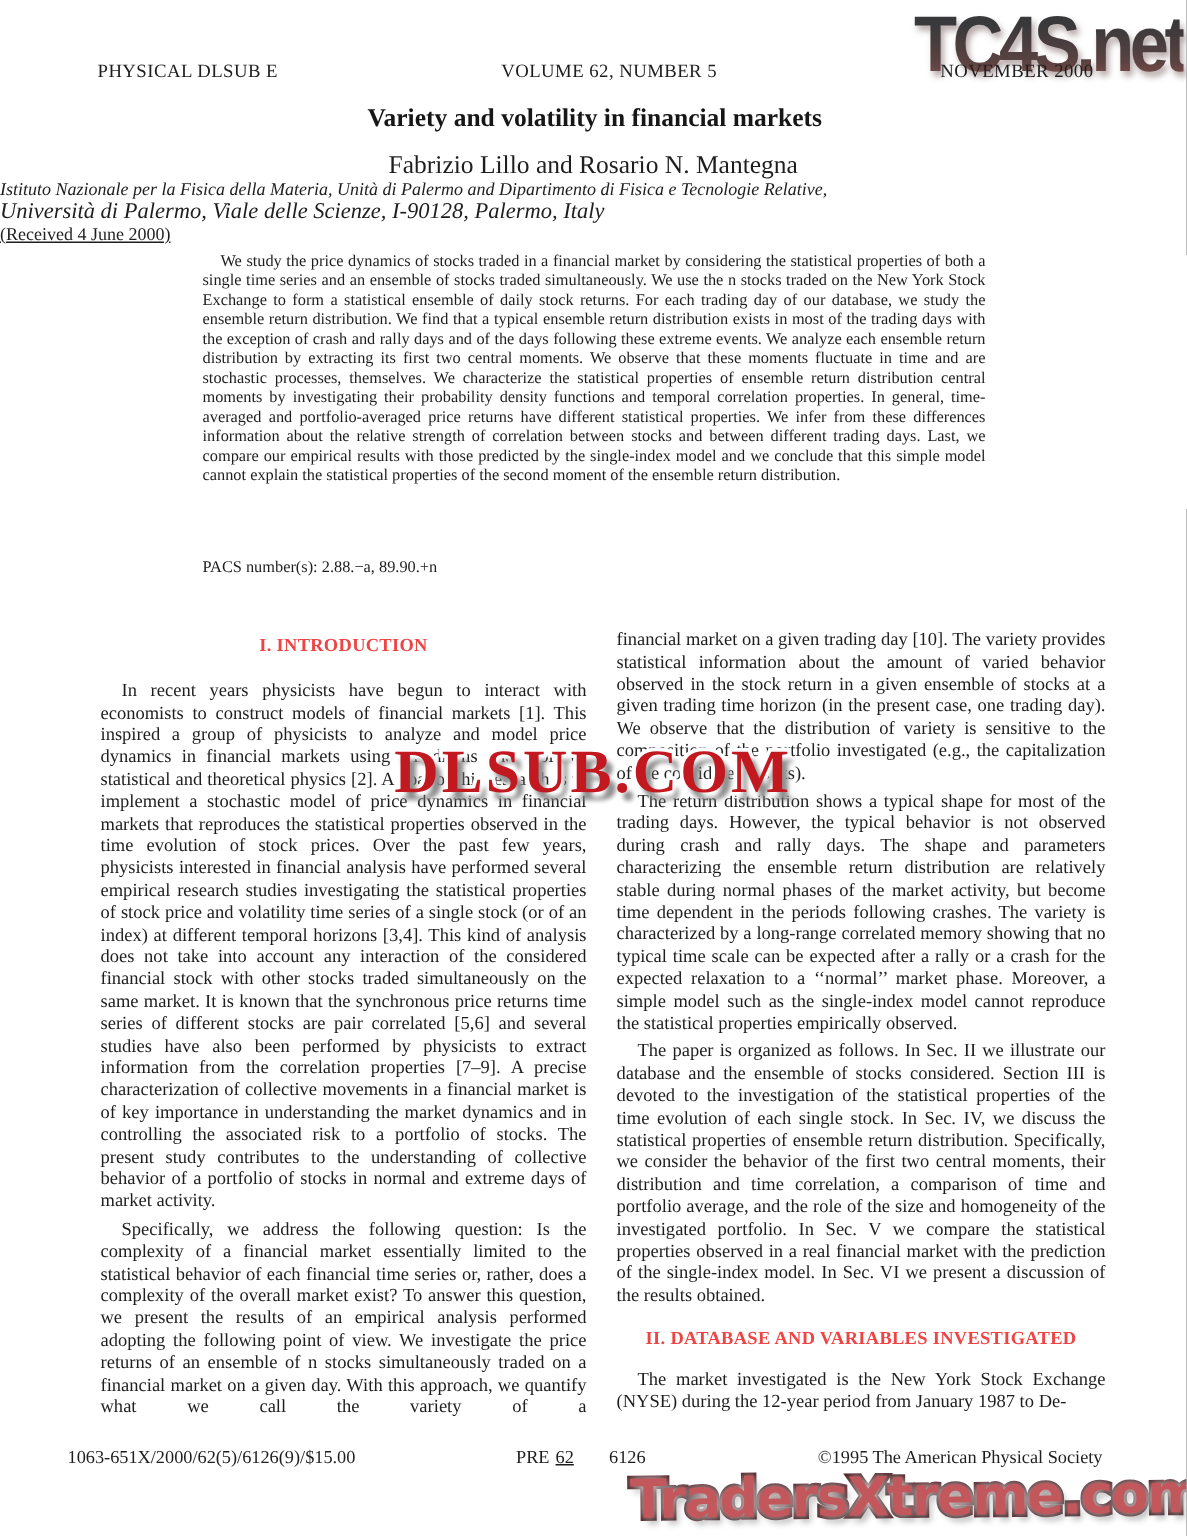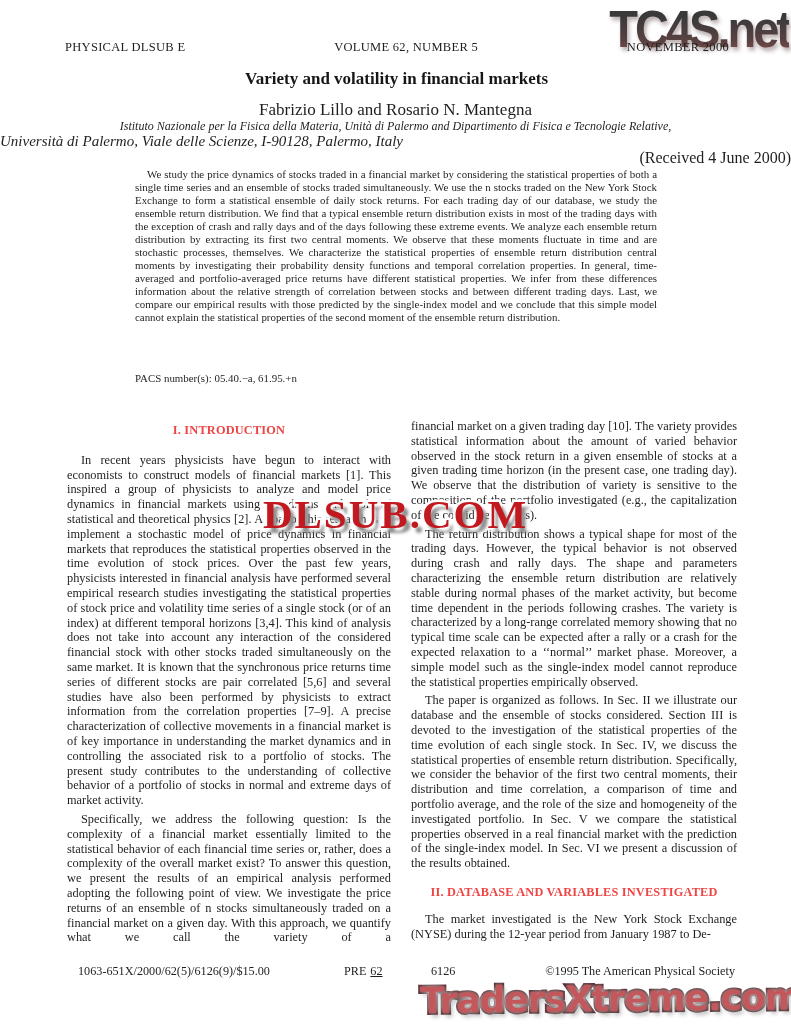--- a/index.html
+++ b/index.html
@@ -23,23 +23,23 @@
     background:linear-gradient(180deg,#39393b 30%,#5a4242 70%,#96564c 100%);
     -webkit-background-clip:text;background-clip:text;color:transparent;
     filter:drop-shadow(2px 3px 2px rgba(120,95,95,.55));
   }
   
   .title{
     position:absolute;top:68px;left:0;width:100%;margin:1px;
     text-align:center;font-size:17px;font-weight:bold;color:#161616;
   }
   .authors{position:absolute;top:100px;left:0;width:100%;text-align:center;font-size:17px;}
-  .affil1{position:absolute;top:119px;left:0;width:100%;text-align:center;font-style:italic;font-size:12px;}
+  .affil1{position:absolute;top:119px;left:0;width:100%;text-align:left;font-style:italic;font-size:12px;}
   .affil2{position:absolute;top:133px;left:0;width:100%;text-align:left;font-style:italic;font-size:15px;}
-  .received{position:absolute;top:149px;left:0;width:100%;text-align:right;font-size:16px;}
+  .received{position:absolute;top:149px;left:0;width:100%;text-align:left;font-size:12px;text-decoration:underline;}
   
   .abstract{
     position:absolute;top:168px;left:135px;width:522px;margin:0;
     font-size:10.9px;line-height:13px;text-align:justify;text-indent:12px;
     hyphens:auto;
   }
   .pacs{position:absolute;top:372px;left:135px;width:522px;margin:0;font-size:10.9px;}
   
   .col{
     position:absolute;top:415px;font-size:12.35px;line-height:14.8px;
@@ -59,24 +59,24 @@
   .wm-mid{
     position:absolute;top:490px;left:50%;transform:translateX(-50%);z-index:6;
     font-family:Liberation Serif, serif;font-weight:bold;
     font-size:41px;letter-spacing:2px;color:#c2181f;
     -webkit-text-stroke:5px #fff;paint-order:stroke fill;
     text-shadow:4px 5px 3px rgba(125,125,125,.85);
     white-space:nowrap;
   }
   
   .footer{position:absolute;top:964px;left:0;width:100%;height:20px;font-size:12.2px;z-index:2;}
-  .footer .issn{position:absolute;left:78px;}
+  .footer .issn{position:absolute;left:45px;}
   .footer .pre{position:absolute;left:344px;}
   .footer .pre .u{text-decoration:underline;margin-left:4px;}
-  .footer .pageno{position:absolute;left:406px;margin-left:25px;}
+  .footer .pageno{position:absolute;left:406px;}
   .footer .copyright{position:absolute;right:56px;}
   
   .wm-bottom{
     position:absolute;top:978px;left:420px;z-index:7;
     font-family:"DejaVu Sans", sans-serif;font-weight:bold;
     font-size:36px;letter-spacing:-1px;color:#c2575c;
     -webkit-text-stroke:4px #45161a;paint-order:stroke fill;
     text-shadow:0 0 7px rgba(255,255,255,.95), 3px 4px 4px rgba(60,60,60,.4);
     white-space:nowrap;transform:rotate(-.6deg);
   }
@@ -94,21 +94,21 @@
     <span>NOVEMBER 2000</span>
   </header>
 
   <h1 class="title">Variety and volatility in financial markets</h1>
   <div class="authors">Fabrizio Lillo and Rosario N. Mantegna</div>
   <div class="affil1">Istituto Nazionale per la Fisica della Materia, Unità di Palermo and Dipartimento di Fisica e Tecnologie Relative,</div>
   <div class="affil2">Università di Palermo, Viale delle Scienze, I-90128, Palermo, Italy</div>
   <div class="received">(Received 4 June 2000)</div>
 
   <p class="abstract">We study the price dynamics of stocks traded in a financial market by considering the statistical properties of both a single time series and an ensemble of stocks traded simultaneously. We use the n stocks traded on the New York Stock Exchange to form a statistical ensemble of daily stock returns. For each trading day of our database, we study the ensemble return distribution. We find that a typical ensemble return distribution exists in most of the trading days with the exception of crash and rally days and of the days following these extreme events. We analyze each ensemble return distribution by extracting its first two central moments. We observe that these moments fluctuate in time and are stochastic processes, themselves. We characterize the statistical properties of ensemble return distribution central moments by investigating their probability density functions and temporal correlation properties. In general, time-averaged and portfolio-averaged price returns have different statistical properties. We infer from these differences information about the relative strength of correlation between stocks and between different trading days. Last, we compare our empirical results with those predicted by the single-index model and we conclude that this simple model cannot explain the statistical properties of the second moment of the ensemble return distribution.</p>
-  <p class="pacs">PACS number(s): 05.40.−a, 61.95.+n</p>
+  <p class="pacs">PACS number(s): 2.88.−a, 89.90.+n</p>
 
   <section class="col col-left">
     <h2>I. INTRODUCTION</h2>
     <p class="body-par indent">In recent years physicists have begun to interact with economists to construct models of financial markets [1]. This inspired a group of physicists to analyze and model price dynamics in financial markets using paradigms and tools of statistical and theoretical physics [2]. A goal of this research is to implement a stochastic model of price dynamics in financial markets that reproduces the statistical properties observed in the time evolution of stock prices. Over the past few years, physicists interested in financial analysis have performed several empirical research studies investigating the statistical properties of stock price and volatility time series of a single stock (or of an index) at different temporal horizons [3,4]. This kind of analysis does not take into account any interaction of the considered financial stock with other stocks traded simultaneously on the same market. It is known that the synchronous price returns time series of different stocks are pair correlated [5,6] and several studies have also been performed by physicists to extract information from the correlation properties [7–9]. A precise characterization of collective movements in a financial market is of key importance in understanding the market dynamics and in controlling the associated risk to a portfolio of stocks. The present study contributes to the understanding of collective behavior of a portfolio of stocks in normal and extreme days of market activity.</p>
     <p class="body-par indent cont">Specifically, we address the following question: Is the complexity of a financial market essentially limited to the statistical behavior of each financial time series or, rather, does a complexity of the overall market exist? To answer this question, we present the results of an empirical analysis performed adopting the following point of view. We investigate the price returns of an ensemble of n stocks simultaneously traded on a financial market on a given day. With this approach, we quantify what we call the variety of a</p>
   </section>
 
   <section class="col col-right">
     <p class="body-par">financial market on a given trading day [10]. The variety provides statistical information about the amount of varied behavior observed in the stock return in a given ensemble of stocks at a given trading time horizon (in the present case, one trading day). We observe that the distribution of variety is sensitive to the composition of the portfolio investigated (e.g., the capitalization of the considered stocks).</p>
     <p class="body-par indent">The return distribution shows a typical shape for most of the trading days. However, the typical behavior is not observed during crash and rally days. The shape and parameters characterizing the ensemble return distribution are relatively stable during normal phases of the market activity, but become time dependent in the periods following crashes. The variety is characterized by a long-range correlated memory showing that no typical time scale can be expected after a rally or a crash for the expected relaxation to a ‘‘normal’’ market phase. Moreover, a simple model such as the single-index model cannot reproduce the statistical properties empirically observed.</p>

